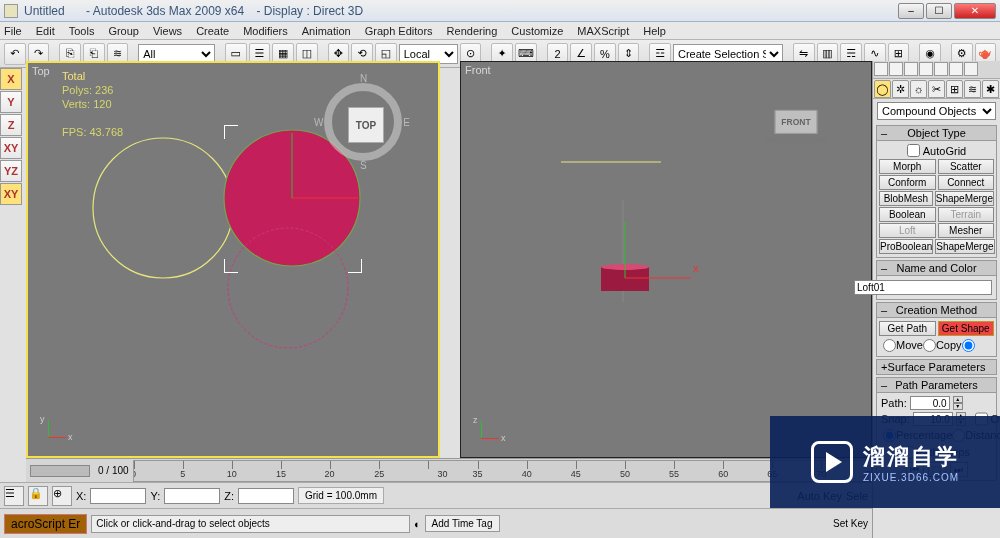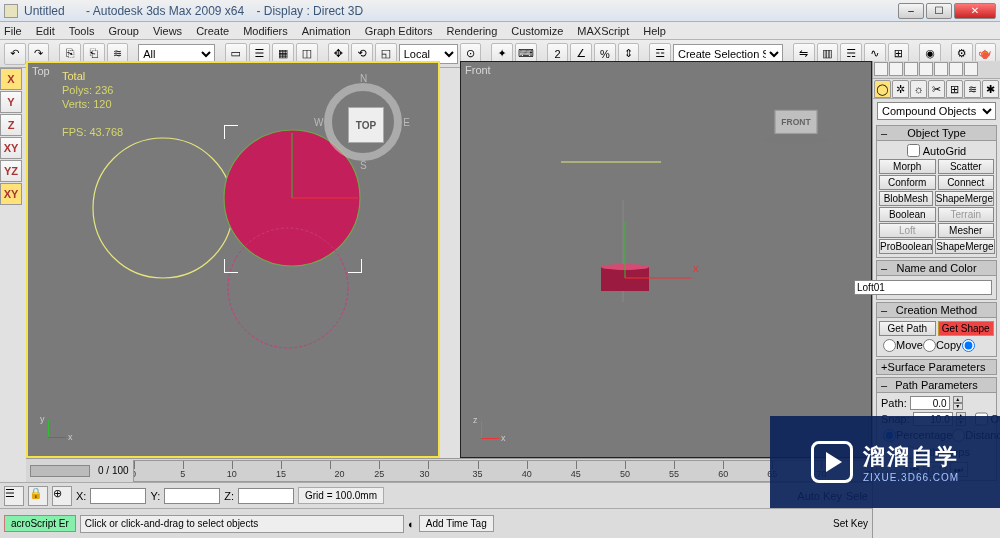--- a/index.html
+++ b/index.html
@@ -80,21 +80,21 @@
 .trackbar .ruler .tlbl { position:absolute; top:8px; font-size:9px; color:#333; transform:translateX(-50%); }
 .trackbar .pos { font-size:10px; padding:0 4px; }
 
 .statusbar { position:absolute; left:0; right:128px; bottom:30px; height:26px; background:#dcdcdc; border-top:1px solid #aaa; display:flex; align-items:center; gap:4px; padding:0 4px; }
 .statusbar .sbtn { width:20px; height:20px; border:1px solid #999; background:#eee; }
 .statusbar .stext { flex:1; border:1px solid #999; background:#eee; height:18px; font-size:10px; padding:2px 4px; }
 .statusbar .coord { width:56px; height:16px; border:1px solid #888; background:#fff; font-size:10px; padding:0 2px; }
 .statusbar .gridtxt { font-size:10px; border:1px solid #aaa; background:#eee; padding:2px 6px; }
 
 .bottombar { position:absolute; left:0; right:128px; bottom:0; height:30px; background:#dcdcdc; border-top:1px solid #aaa; display:flex; align-items:center; gap:4px; padding:0 4px; }
-.bottombar .pink { background:#86efac; border:1px solid #c77; padding:2px 6px; font-size:10px; }
+.bottombar .pink { background:#a16207; border:1px solid #c77; padding:2px 6px; font-size:12px; }
 .bottombar .prompt { flex:1; border:1px solid #999; background:#eee; height:18px; font-size:10px; padding:2px 4px; }
 .bottombar .keymode { font-size:10px; width:52px; text-align:right; }
 .bottombar .tag { border:1px solid #999; background:#eee; font-size:10px; padding:2px 6px; }
 
 
 .watermark { position:absolute; right:0; bottom:30px; width:230px; height:92px; background:rgba(11,34,89,.92); display:flex; align-items:center; justify-content:center; gap:10px; color:#fff; }
 .watermark .play { width:42px; height:42px; border:3px solid #fff; border-radius:8px; display:flex; align-items:center; justify-content:center; }
 .watermark .play div { width:0; height:0; border-left:16px solid #fff; border-top:10px solid transparent; border-bottom:10px solid transparent; margin-left:4px; }
 .watermark .txt { display:flex; flex-direction:column; align-items:center; }
 .watermark .big { font-size:22px; font-weight:bold; letter-spacing:2px; }
@@ -384,25 +384,25 @@
   <div class="ruler" id="ruler">
       <div class="tick" style="left: 0px;"></div>
       <div class="tlbl" style="left: 0px;">0</div>
       <div class="tick" style="left: 49.1333px;"></div>
       <div class="tlbl" style="left: 49.1333px;">5</div>
       <div class="tick" style="left: 98.2667px;"></div>
       <div class="tlbl" style="left: 98.2667px;">10</div>
       <div class="tick" style="left: 147.4px;"></div>
       <div class="tlbl" style="left: 147.4px;">15</div>
       <div class="tick" style="left: 196.533px;"></div>
-      <div class="tlbl" style="left: 206px;">20</div>
+      <div class="tlbl" style="left: 196px;">20</div>
       <div class="tick" style="left: 245.667px;"></div>
       <div class="tlbl" style="left: 245.667px;">25</div>
       <div class="tick" style="left: 294.8px;"></div>
-      <div class="tlbl" style="left: 291px;">30</div>
+      <div class="tlbl" style="left: 309px;">30</div>
       <div class="tick" style="left: 343.933px;"></div>
       <div class="tlbl" style="left: 343.933px;">35</div>
       <div class="tick" style="left: 393.067px;"></div>
       <div class="tlbl" style="left: 393.067px;">40</div>
       <div class="tick" style="left: 442.2px;"></div>
       <div class="tlbl" style="left: 442.2px;">45</div>
       <div class="tick" style="left: 491.333px;"></div>
       <div class="tlbl" style="left: 491.333px;">50</div>
       <div class="tick" style="left: 540.467px;"></div>
       <div class="tlbl" style="left: 540.467px;">55</div>

